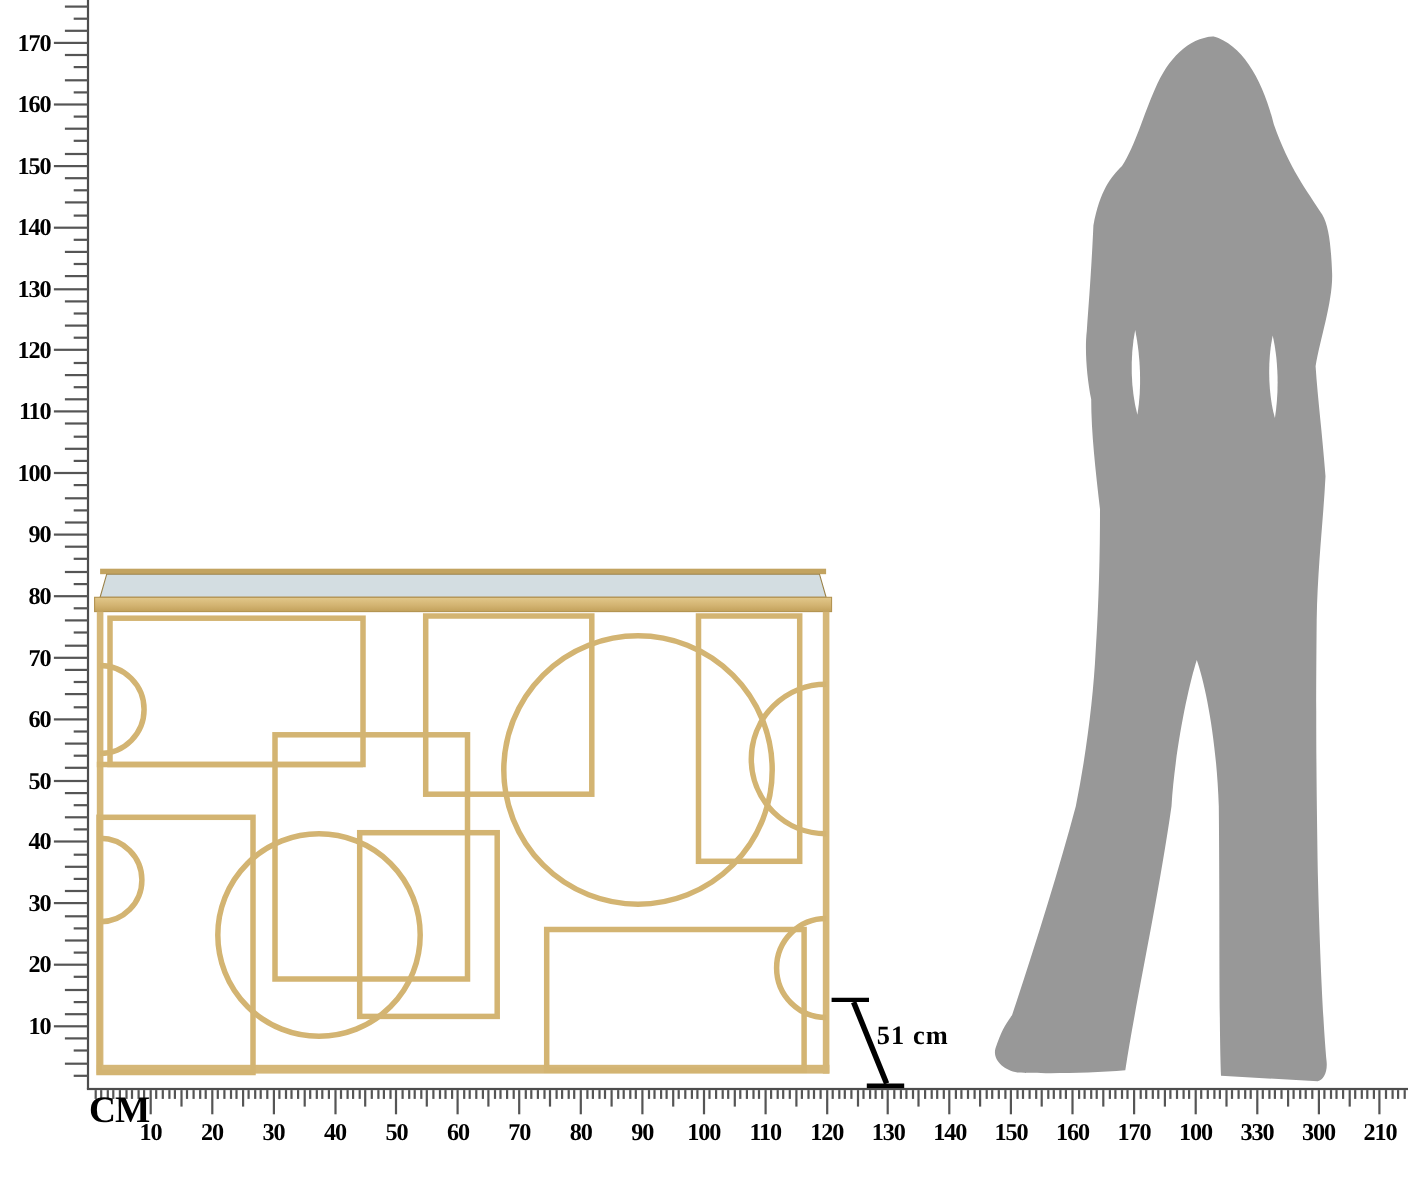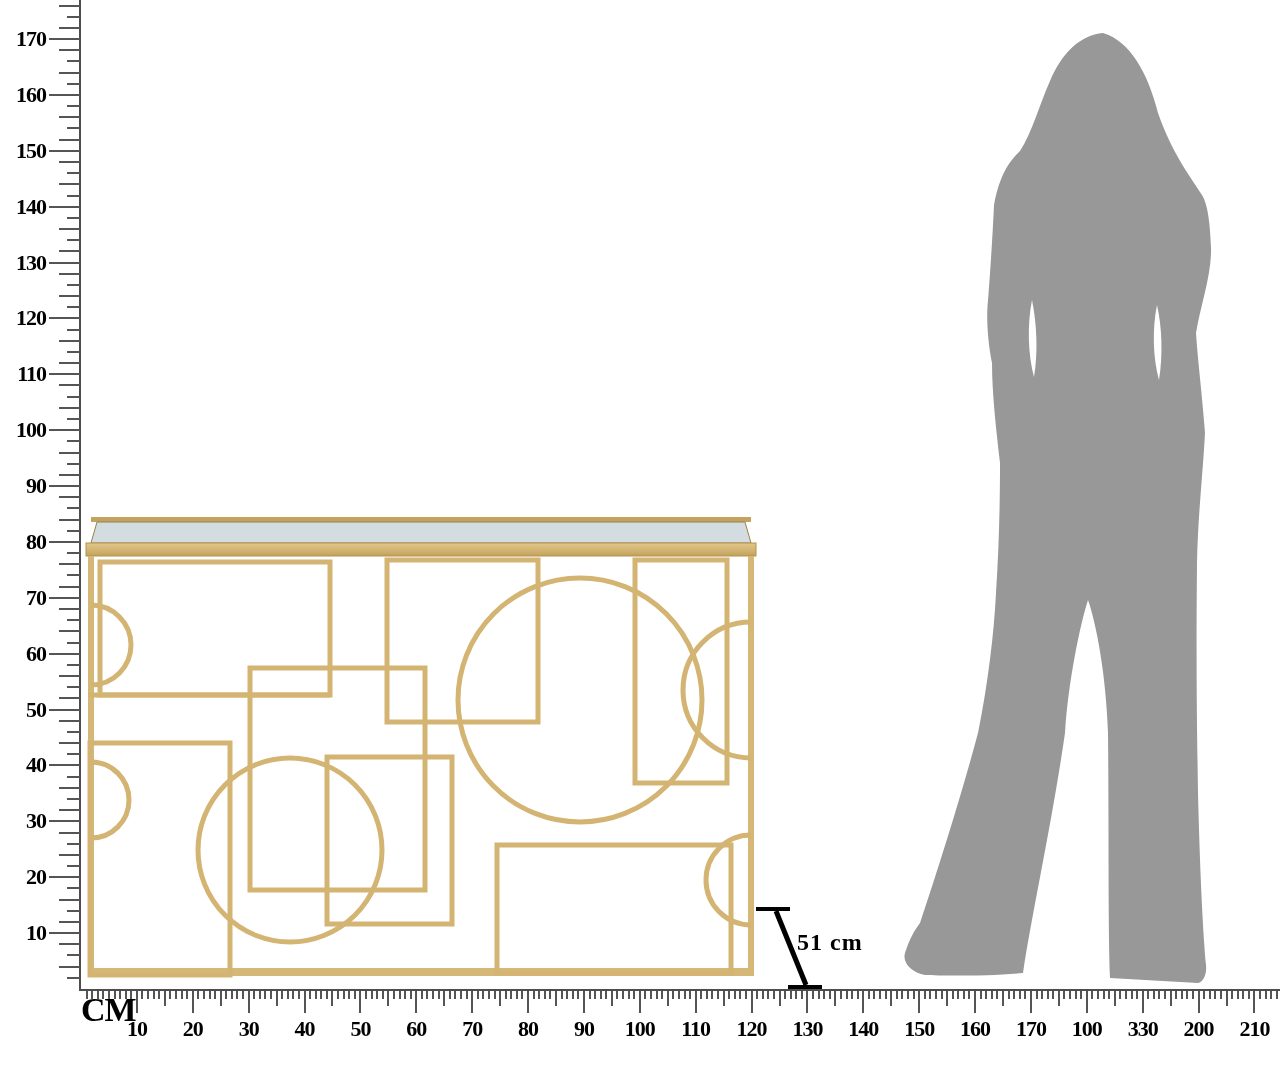--- a/index.html
+++ b/index.html
@@ -370,21 +370,21 @@
       <div class="h-label" style="left: 611.8px;">100</div>
       <div class="h-label" style="left: 667.68px;">110</div>
       <div class="h-label" style="left: 723.56px;">120</div>
       <div class="h-label" style="left: 779.44px;">130</div>
       <div class="h-label" style="left: 835.32px;">140</div>
       <div class="h-label" style="left: 891.2px;">150</div>
       <div class="h-label" style="left: 947.08px;">160</div>
       <div class="h-label" style="left: 1002.96px;">170</div>
       <div class="h-label" style="left: 1058.84px;">100</div>
       <div class="h-label" style="left: 1114.72px;">330</div>
-      <div class="h-label" style="left: 1170.6px;">200</div>
+      <div class="h-label" style="left: 1170.6px;">300</div>
       <div class="h-label" style="left: 1226.48px;">210</div>
     </div>
 
   <div id="cm-label">CM</div>
 
   <svg class="abs" style="left:85px;top:516px;" width="672" height="470" viewBox="0 0 672 470">
     <defs>
       <linearGradient id="gg" x1="0" y1="0" x2="0" y2="1">
         <stop offset="0" stop-color="#e2c88b"></stop>
         <stop offset="0.55" stop-color="#d3b472"></stop>

